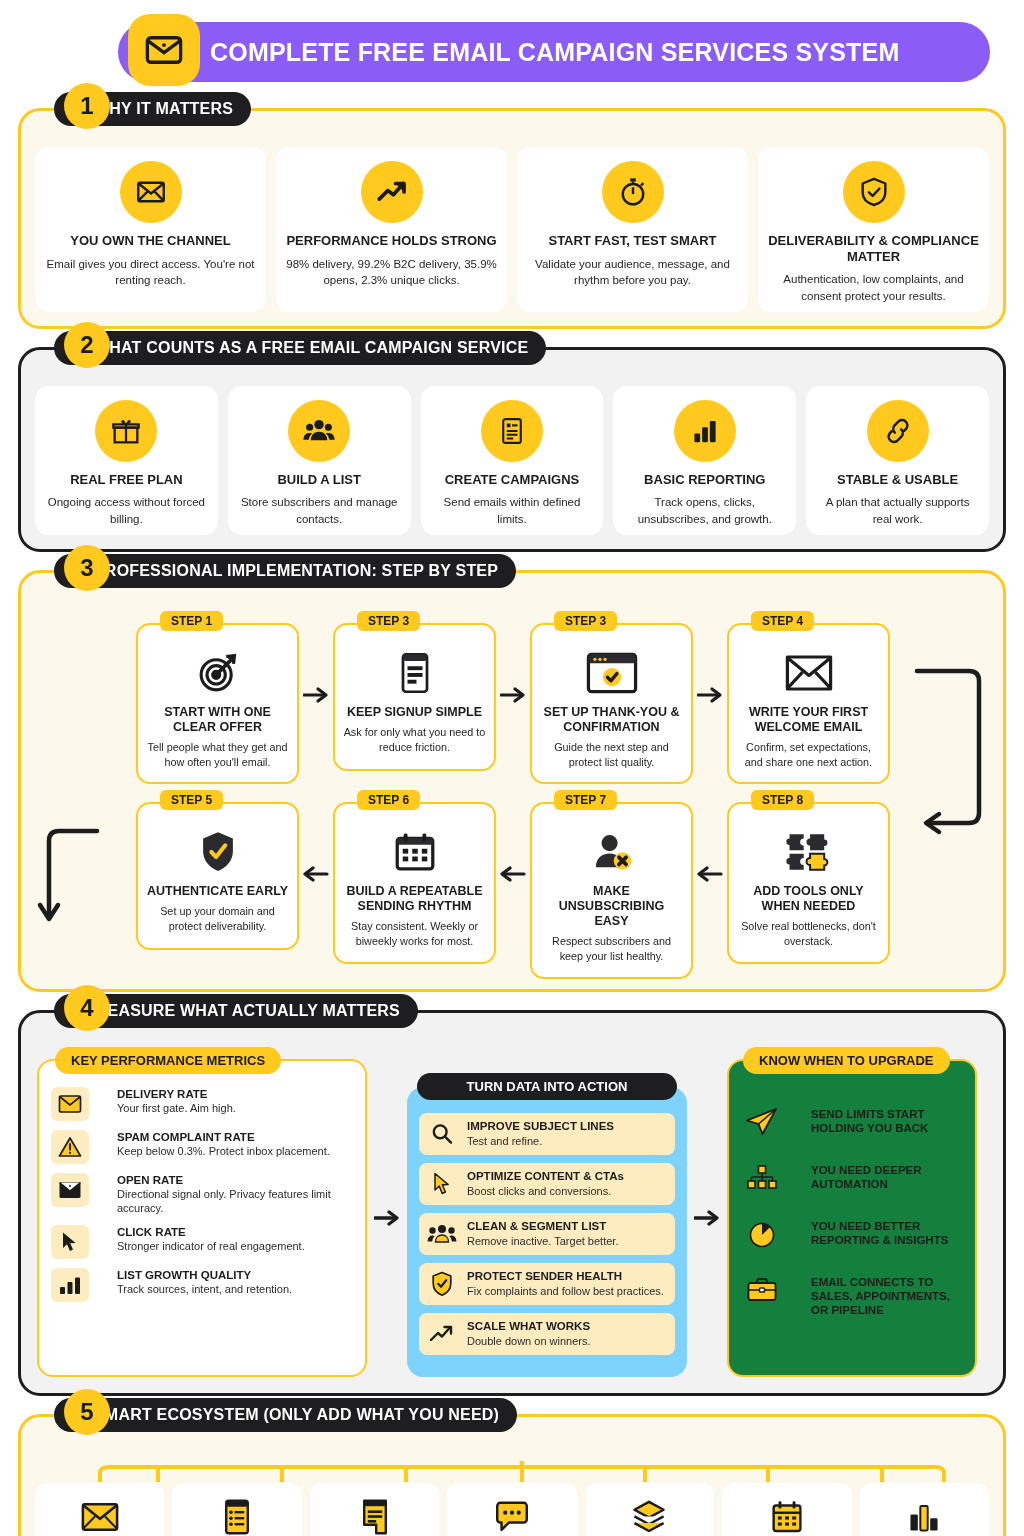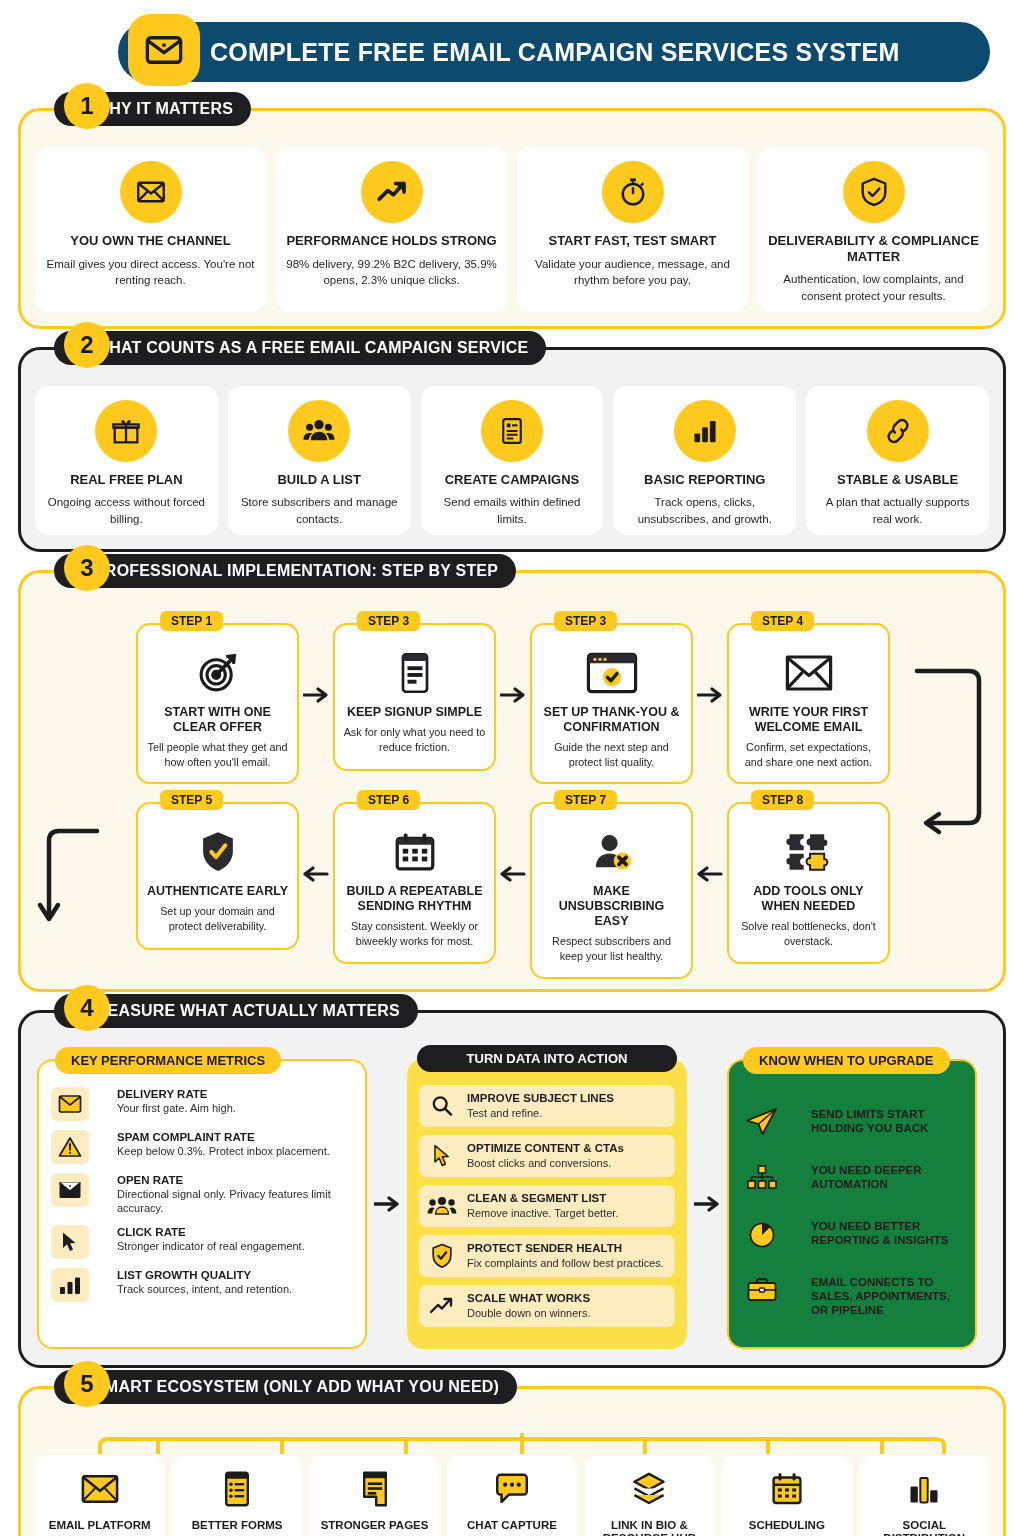--- a/index.html
+++ b/index.html
@@ -10,21 +10,21 @@
     color: #1c1c1c;
     overflow: hidden;
     position: relative;
   }
   .page { width: 1024px; height: 1536px; position: relative; padding: 0 18px; }
 
   
   .title-bar { position: relative; height: 76px; margin-top: 14px; display: flex; align-items: center; padding-left: 100px; }
   .title-pill {
     position: absolute; left: 100px; right: 16px; top: 8px; height: 60px;
-    background: #0c4a6e; border-radius: 30px; display: flex; align-items: center;
+    background: #8b5cf6; border-radius: 30px; display: flex; align-items: center;
     padding-left: 92px;
   }
   .title-text { color: #fff; font-size: 25px; font-weight: bold; letter-spacing: .2px; }
   .title-badge {
     position: absolute; left: 110px; top: 0px; width: 72px; height: 72px;
     background: #FFC91E; border-radius: 22px; display: flex; align-items: center; justify-content: center;
     z-index: 3;
   }
 
   
@@ -69,21 +69,21 @@
   }
   .step-icon { height: 48px; display: flex; align-items: center; justify-content: center; margin-bottom: 8px; }
   .step-title { font-size: 12.5px; font-weight: bold; line-height: 1.2; margin-bottom: 5px; }
   .step-desc { font-size: 10.8px; line-height: 1.4; color: #262626; }
   .arrow-h { width: 34px; display: flex; align-items: center; justify-content: center; padding-top: 62px; }
 
   
   .s4-row { display: flex; align-items: stretch; margin-top: 16px; gap: 0; }
   .panel { position: relative; border-radius: 16px; padding: 26px 12px 14px; }
   .panel.kpm { background: #fff; border: 2px solid #FFC91E; width: 330px; }
-  .panel.action { background: #fde047; width: 280px; }
+  .panel.action { background: #7dd3fc; width: 280px; margin-top: 28px; }
   .panel.upgrade { background: #15803d; border: 2px solid #FFC91E; width: 250px; }
   .panel-head {
     position: absolute; top: -14px; left: 16px; border-radius: 15px; padding: 6px 16px;
     font-size: 13px; font-weight: bold; white-space: nowrap; z-index: 3;
   }
   .panel-head.yellow { background: #FFC91E; color: #1c1c1c; }
   .panel-head.dark { background: #1e1e21; color: #fff; left: 10px; right: 10px; text-align: center; }
   .metric { display: flex; align-items: flex-start; gap: 28px; margin-bottom: 9px; }
   .metric-ic { width: 38px; height: 34px; flex: 0 0 38px; background: #FDECC0; border-radius: 6px; display: flex; align-items: center; justify-content: center; }
   .metric-ic.plain { background: transparent; width: 42px; flex: 0 0 42px; height: 38px; }

